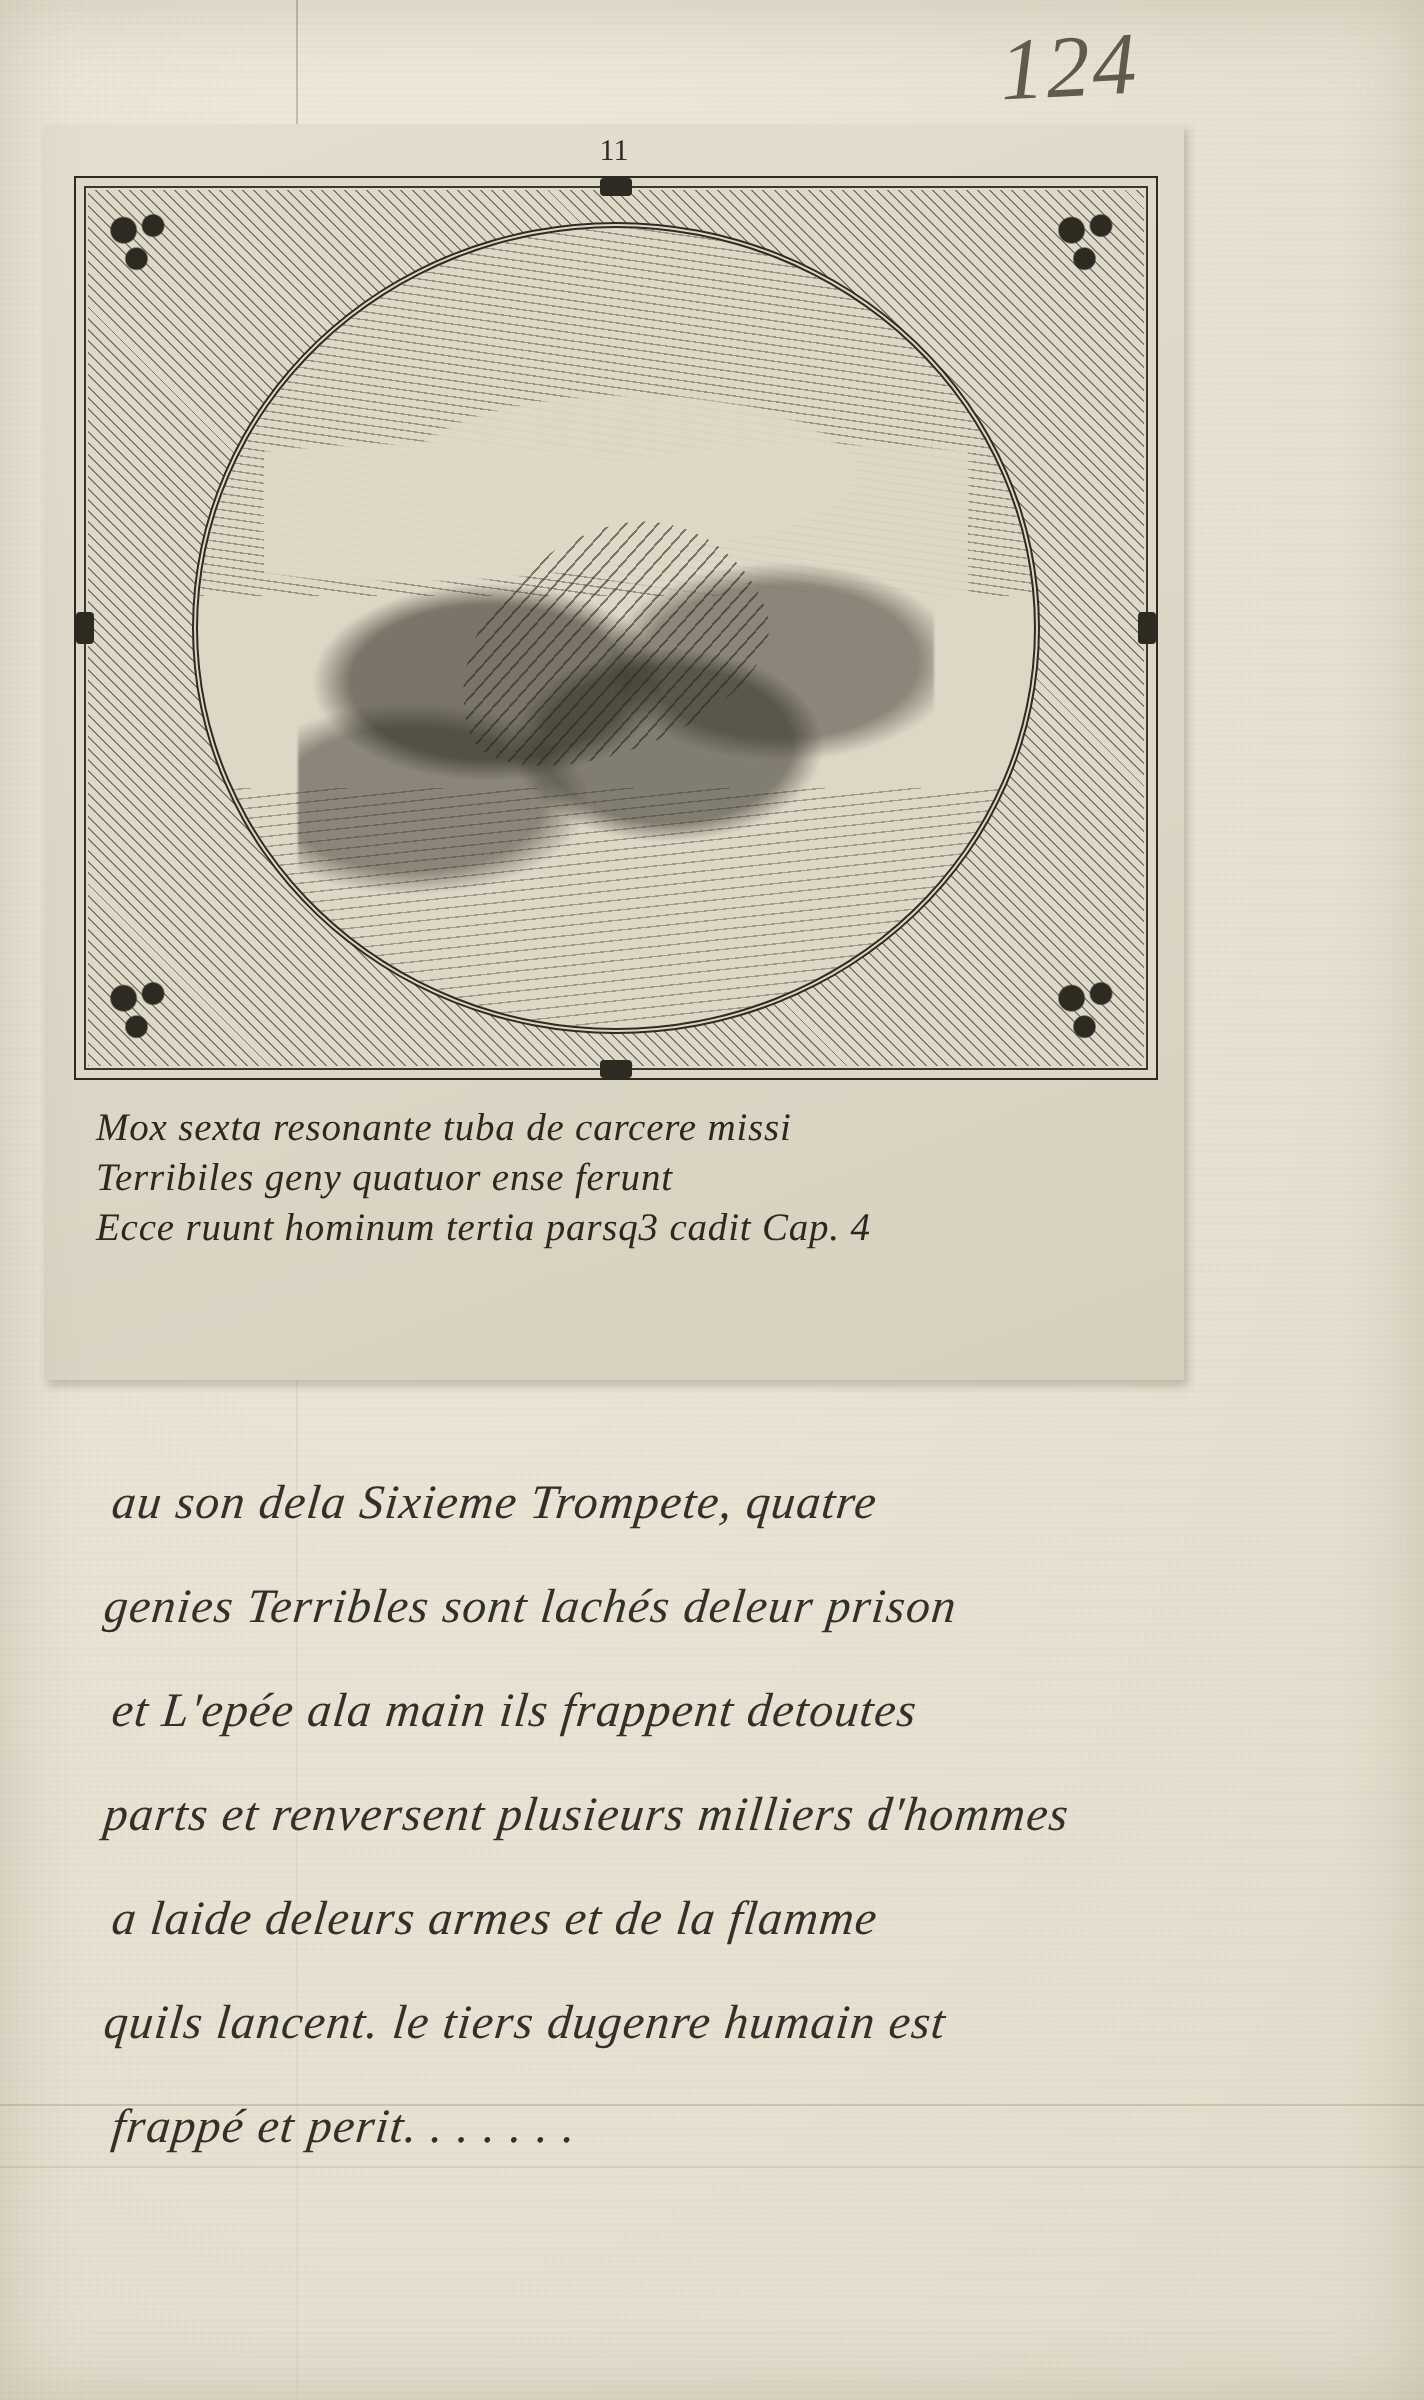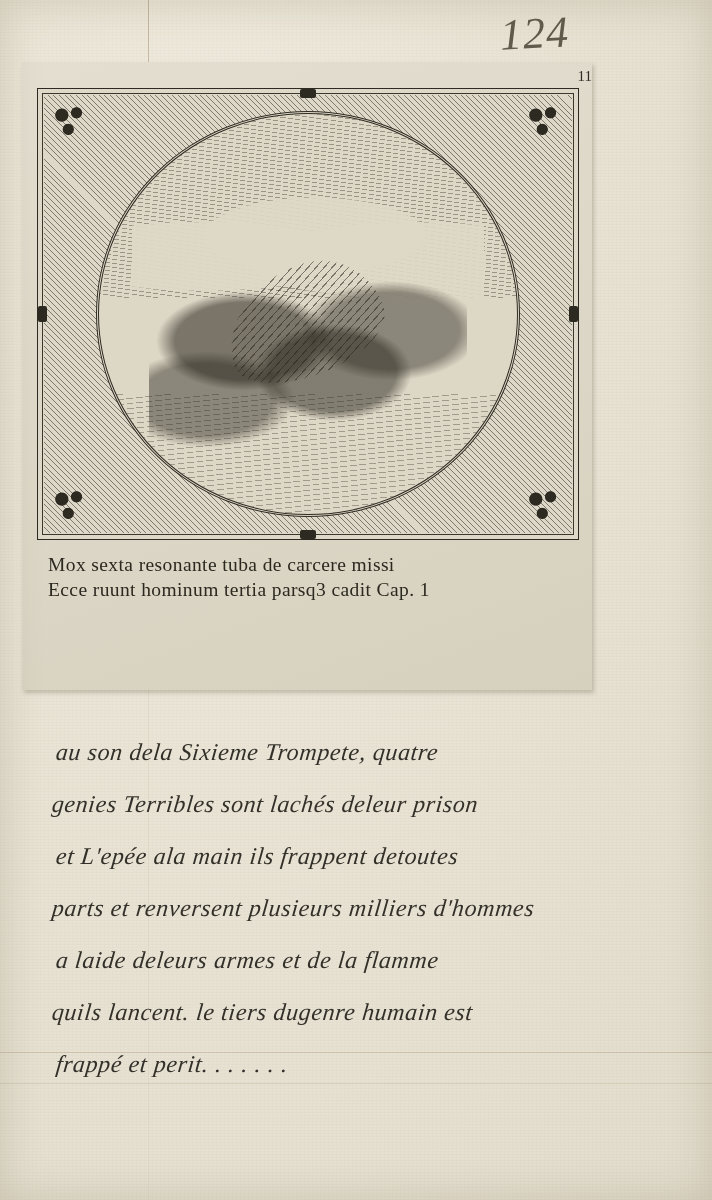--- a/index.html
+++ b/index.html
@@ -52,21 +52,21 @@
 
   
   .print-sheet{
     position:absolute;left:22px;top:62px;
     width:570px;height:628px;
     background:linear-gradient(160deg,#e3ded0 0%, #dcd6c6 60%, #d6d0be 100%);
     box-shadow:2px 3px 4px rgba(80,70,50,.25);
   }
   .sheet-number{
     position:absolute;top:6px;left:0;width:100%;
-    text-align:right;
+    text-align:center;
     font-size:15px;color:#2e2b24;
     font-family:"Liberation Serif", serif;
   }
 
   
   .engraving{
     position:absolute;left:15px;top:26px;
     width:540px;height:450px;
     border:1.5px solid #2c2a22;
     background:#ded8c8;
@@ -142,20 +142,21 @@
   .tab-left{left:0px;top:50%;width:9px;height:16px;transform:translateY(-50%);}
   .tab-right{right:0px;top:50%;width:9px;height:16px;transform:translateY(-50%);}
 
   
   .latin{
     position:absolute;left:26px;top:490px;width:520px;
     color:#2b281f;
   }
   .latin div{
     font-family:"Liberation Serif", serif;
+    font-style:italic;
     font-size:19.5px;
     line-height:25px;
     letter-spacing:.4px;
     white-space:nowrap;
   }
 
   
   .french{
     position:absolute;left:56px;top:726px;width:600px;
   }
@@ -211,21 +212,22 @@
       <div class="corner c-br"></div>
 
       <div class="tab tab-top"></div>
       <div class="tab tab-bottom"></div>
       <div class="tab tab-left"></div>
       <div class="tab tab-right"></div>
     </div>
 
     <div class="latin">
       <div>Mox sexta resonante tuba de carcere missi</div>
-      <div>Ecce ruunt hominum tertia parsq3 cadit   Cap. 1</div>
+      <div>Terribiles geny quatuor ense ferunt</div>
+      <div>Ecce ruunt hominum tertia parsq3 cadit   Cap. 4</div>
     </div>
 
   </div>
 
   <div class="french">
     <div>au son dela Sixieme Trompete, quatre</div>
     <div>genies Terribles sont lachés deleur prison</div>
     <div>et L'epée ala main ils frappent detoutes</div>
     <div>parts et renversent plusieurs milliers d'hommes</div>
     <div>a laide deleurs armes et de la flamme</div>

